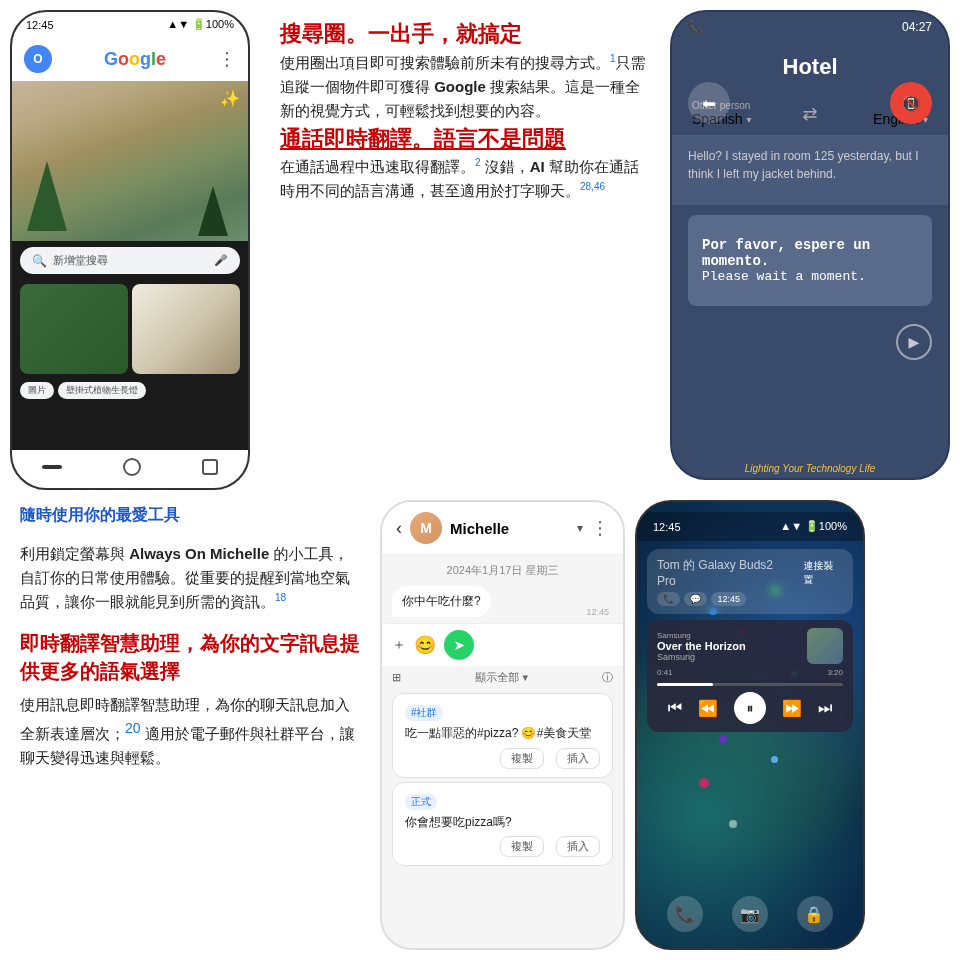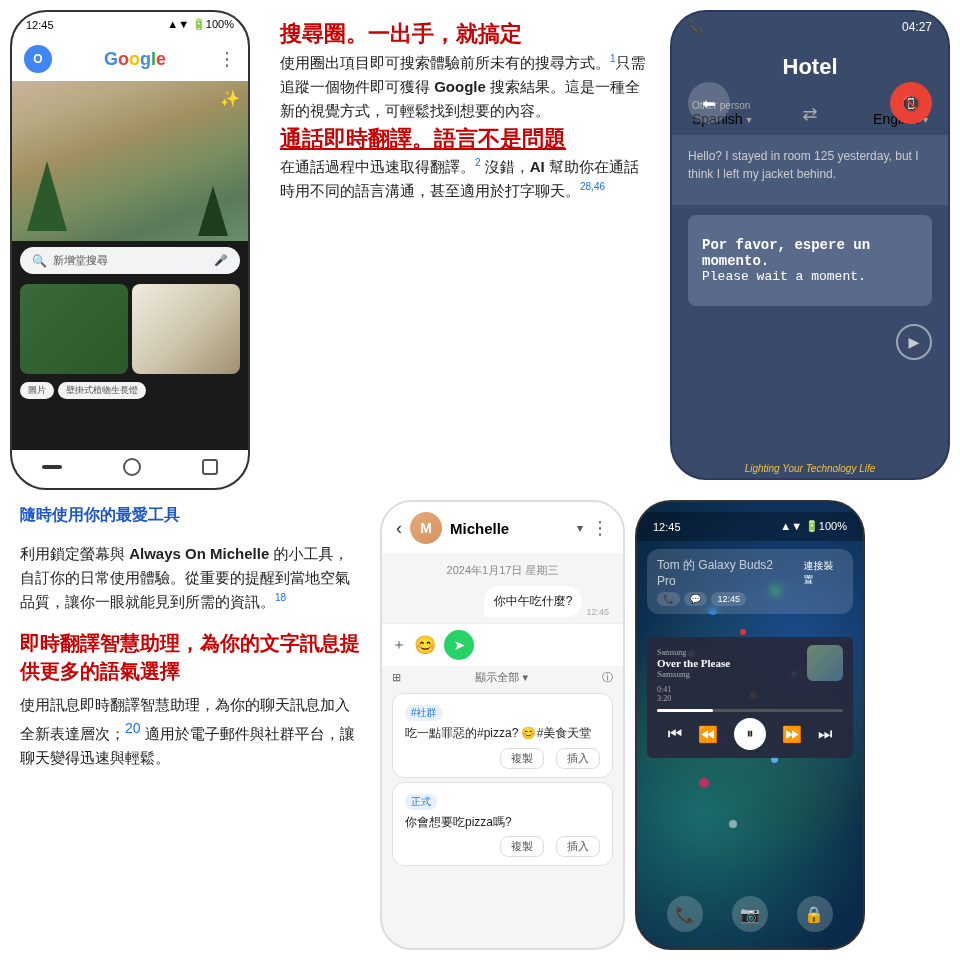--- a/index.html
+++ b/index.html
@@ -464,21 +464,21 @@
     .phone-chat .chat-messages {
       padding: 0 10px;
     }
 
     .phone-chat .msg-row {
       display: flex;
       align-items: flex-end;
       margin-bottom: 6px;
     }
 
-    .phone-chat .msg-row.left { justify-content: flex-end; }
+    .phone-chat .msg-row.left { justify-content: space-between; }
 
     .phone-chat .msg-bubble {
       max-width: 75%;
       border-radius: 16px;
       padding: 7px 10px;
       font-size: 12px;
       line-height: 1.4;
     }
 
     .phone-chat .msg-bubble.received {
@@ -656,24 +656,23 @@
 
     .phone-lockscreen .notif-row {
       display: flex;
       align-items: center;
       gap: 6px;
       margin-bottom: 4px;
     }
 
     .phone-lockscreen .music-player {
       background: rgba(40,40,60,0.9);
-      margin: 23px 10px;
-      border-radius: 6px;
+      margin: 6px 10px;
+      border-radius: 12px;
       padding: 8px 10px;
-      font-family: Liberation Serif, serif;
     }
 
     .phone-lockscreen .music-header {
       display: flex;
       justify-content: space-between;
       align-items: center;
       margin-bottom: 4px;
     }
 
     .phone-lockscreen .music-brand {
@@ -943,26 +942,26 @@
         <div style="display:flex;gap:4px;flex-wrap:wrap;margin-top:4px;">
           <span style="background:rgba(255,255,255,0.15);border-radius:8px;padding:2px 6px;font-size:9px;color:white;">📞</span>
           <span style="background:rgba(255,255,255,0.15);border-radius:8px;padding:2px 6px;font-size:9px;color:white;">💬</span>
           <span style="background:rgba(255,255,255,0.15);border-radius:8px;padding:2px 6px;font-size:9px;color:white;">12:45</span>
         </div>
       </div>
       <div class="music-player">
         <div class="music-header">
           <div>
             <div class="music-brand">Samsung</div>
-            <div class="music-title">Over the Please</div>
+            <div class="music-title">Over the Horizon</div>
             <div class="music-sub">Samsung</div>
           </div>
           <div style="width:36px;height:36px;background:linear-gradient(135deg,#6a8a6a,#4a6a8a);border-radius:6px;"></div>
         </div>
-        <div style="display:flex;justify-content:space-between;font-size:8px;color:#aaa;margin-bottom:2px;flex-direction:column;">
+        <div style="display:flex;justify-content:space-between;font-size:8px;color:#aaa;margin-bottom:2px;">
           <span>0:41</span>
           <span>3:20</span>
         </div>
         <div class="music-progress">
           <div class="music-progress-fill"></div>
         </div>
         <div class="music-controls">
           <span>⏮</span>
           <span>⏪</span>
           <div class="play-pause">

